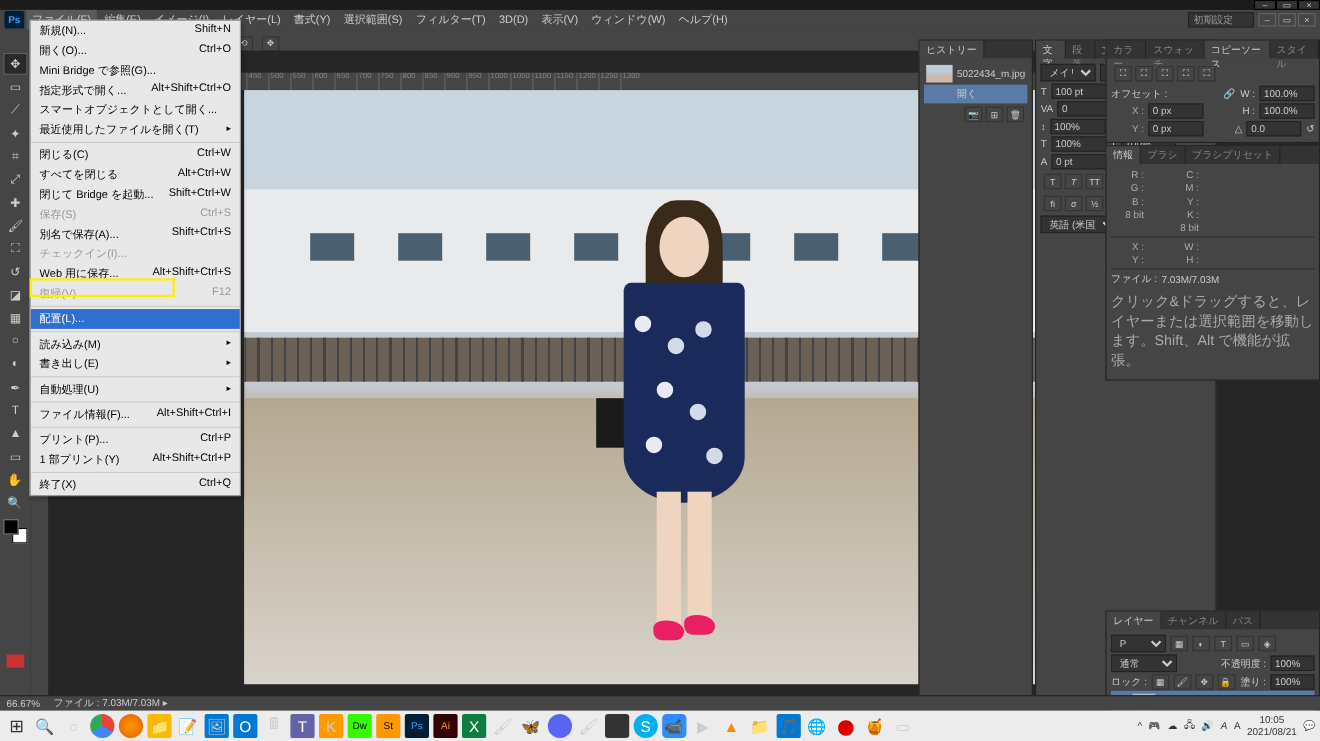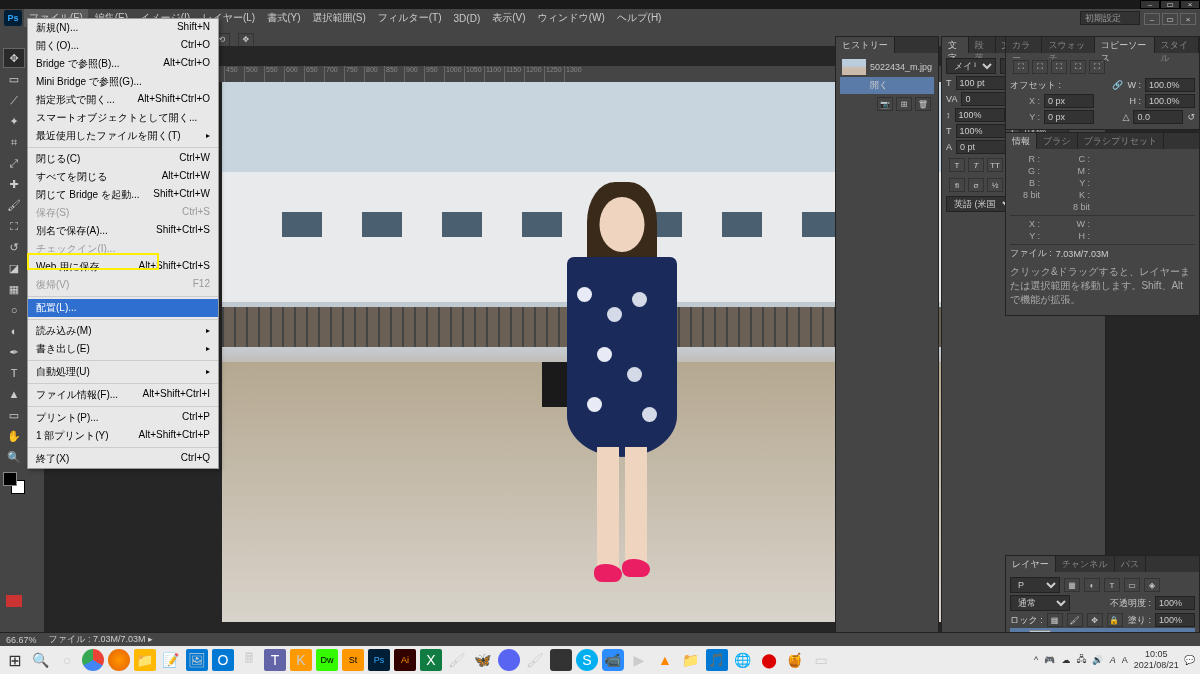--- a/index.html
+++ b/index.html
@@ -4,21 +4,21 @@
 <style>
 * { margin: 0; padding: 0; box-sizing: border-box; font-family: "Meiryo", sans-serif; }
 body { background: #454545; color: #ccc; font-size: 10px; width: 1200px; height: 674px; overflow: hidden; position: relative; }
 .titlebar { height: 9px; background: #1a1a1a; }
 .minbar { position: absolute; top: 0; right: 0; display: flex; }
 .minbar div { width: 20px; height: 9px; background: #333; border: 1px solid #000; display: flex; align-items: center; justify-content: center; font-size: 8px; }
 .menubar { height: 18px; background: #454545; display: flex; align-items: center; padding-left: 4px; gap: 2px; }
 .ps-badge { width: 18px; height: 16px; background: #001e36; color: #31a8ff; font-weight: bold; font-size: 9px; display: flex; align-items: center; justify-content: center; border-radius: 2px; }
 .menu-item { padding: 2px 5px; font-size: 10px; cursor: default; }
 .menu-item.active { background: #5a5a5a; }
-.menubar-right { position: absolute; right: 4px; display: flex; gap: 4px; align-items: flex-end; margin-left: 11px; }
+.menubar-right { position: absolute; right: 4px; display: flex; gap: 4px; align-items: center; margin-left: 11px; }
 .winctrl { display: flex; gap: 2px; }
 .winctrl div { width: 16px; height: 12px; border: 1px solid #666; display: flex; align-items: center; justify-content: center; font-size: 8px; }
 .ess-input { background: #333; border: 1px solid #222; padding: 1px 4px; width: 60px; font-size: 9px; color: #999; }
 .optbar { height: 26px; background: #454545; border-bottom: 1px solid #222; display: flex; align-items: center; padding-left: 30px; gap: 8px; font-size: 9px; }
 .optbar .sep { width: 1px; height: 20px; background: #333; }
 .workspace { position: absolute; top: 46px; left: 0; right: 0; bottom: 42px; display: flex; }
 .toolbar { width: 28px; background: #454545; display: flex; flex-direction: column; align-items: center; padding-top: 2px; gap: 1px; }
 .tool { width: 22px; height: 20px; display: flex; align-items: center; justify-content: center; font-size: 11px; cursor: pointer; border: 1px solid transparent; }
 .tool.active { background: #2a2a2a; border: 1px solid #666; }
 .swatches { margin-top: 4px; position: relative; width: 22px; height: 22px; }
@@ -225,24 +225,20 @@
 <div class="dropdown" id="file-menu">
     <div class="dd-item">
       <span>新規(N)...</span>
       <span>Shift+N</span>
     </div>
     <div class="dd-item">
       <span>開く(O)...</span>
       <span>Ctrl+O</span>
     </div>
     <div class="dd-item">
-      <span>Bridge で参照(B)...</span>
-      <span>Alt+Ctrl+O</span>
-    </div>
-    <div class="dd-item">
       <span>Mini Bridge で参照(G)...</span>
     </div>
     <div class="dd-item">
       <span>指定形式で開く...</span>
       <span>Alt+Shift+Ctrl+O</span>
     </div>
     <div class="dd-item">
       <span>スマートオブジェクトとして開く...</span>
     </div>
     <div class="dd-item">
@@ -503,21 +499,21 @@
               </div>
             <div class="form-row">
                 <label>H :</label>
               </div>
           </div>
         </div>
         <div class="form-row" style="border-top:1px solid #333;margin-top:2px;padding-top:2px">
             <span>ファイル :</span>
             <span>7.03M/7.03M</span>
           </div>
-        <div style="padding:4px 0;font-size:10px;color:#aaa">クリック&amp;ドラッグすると、レイヤーまたは選択範囲を移動します。Shift、Alt で機能が拡張。</div>
+        <div style="padding:4px 0;font-size:13px;color:#aaa">クリック&amp;ドラッグすると、レイヤーまたは選択範囲を移動します。Shift、Alt で機能が拡張。</div>
       </div>
     </div>
 
     <div class="panel layers-panel">
       <div class="panel-tabs">
         <div class="panel-tab">レイヤー</div>
         <div class="panel-tab inactive">チャンネル</div>
         <div class="panel-tab inactive">パス</div>
       </div>
       <div class="panel-body">

